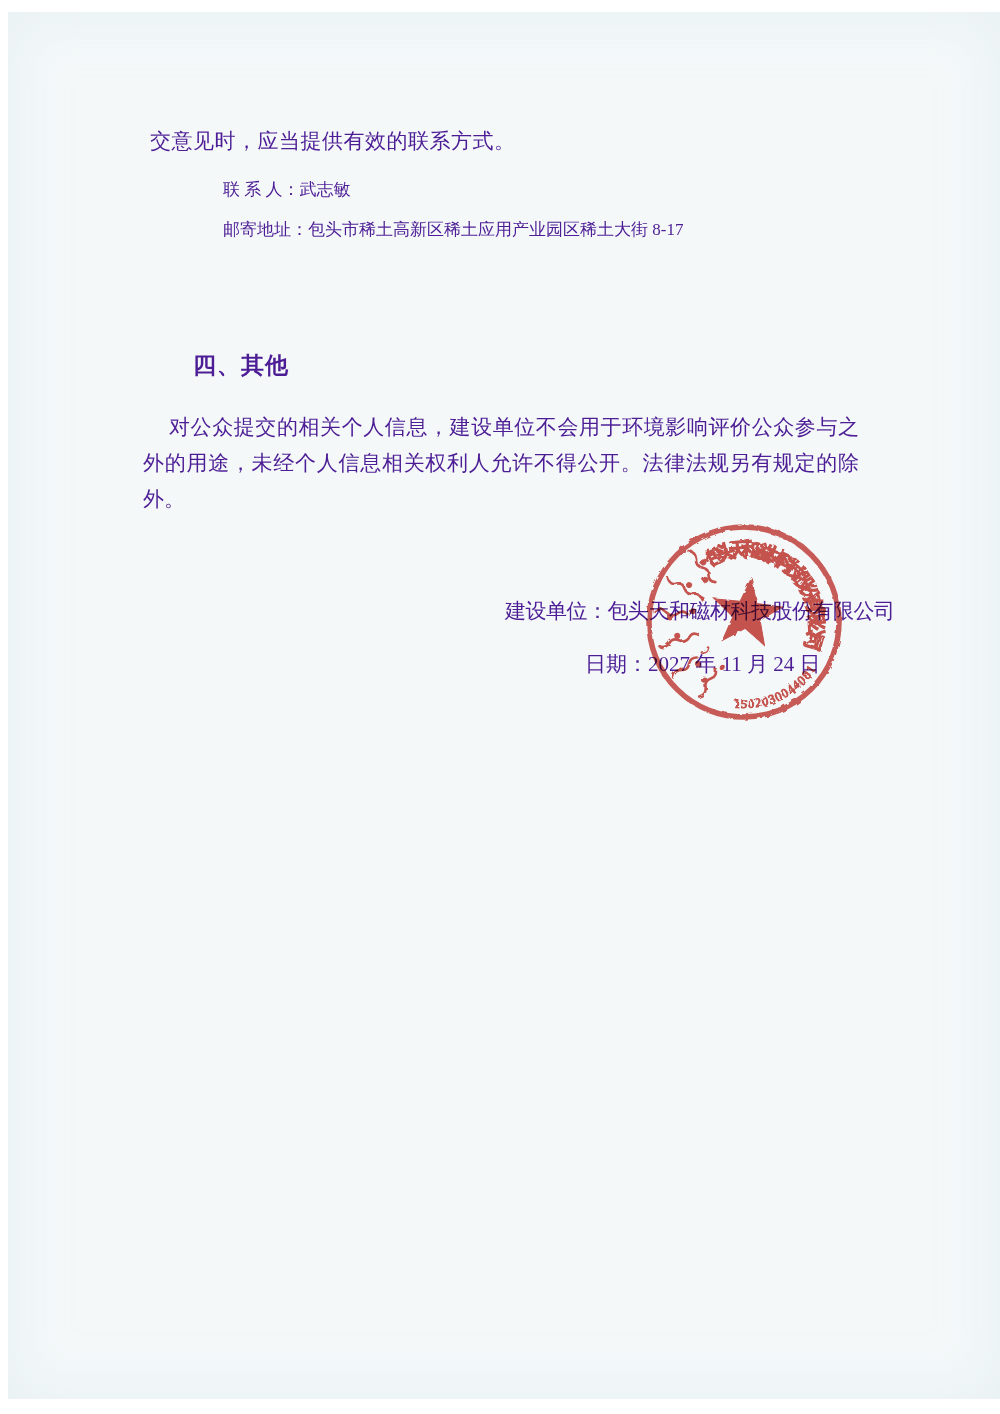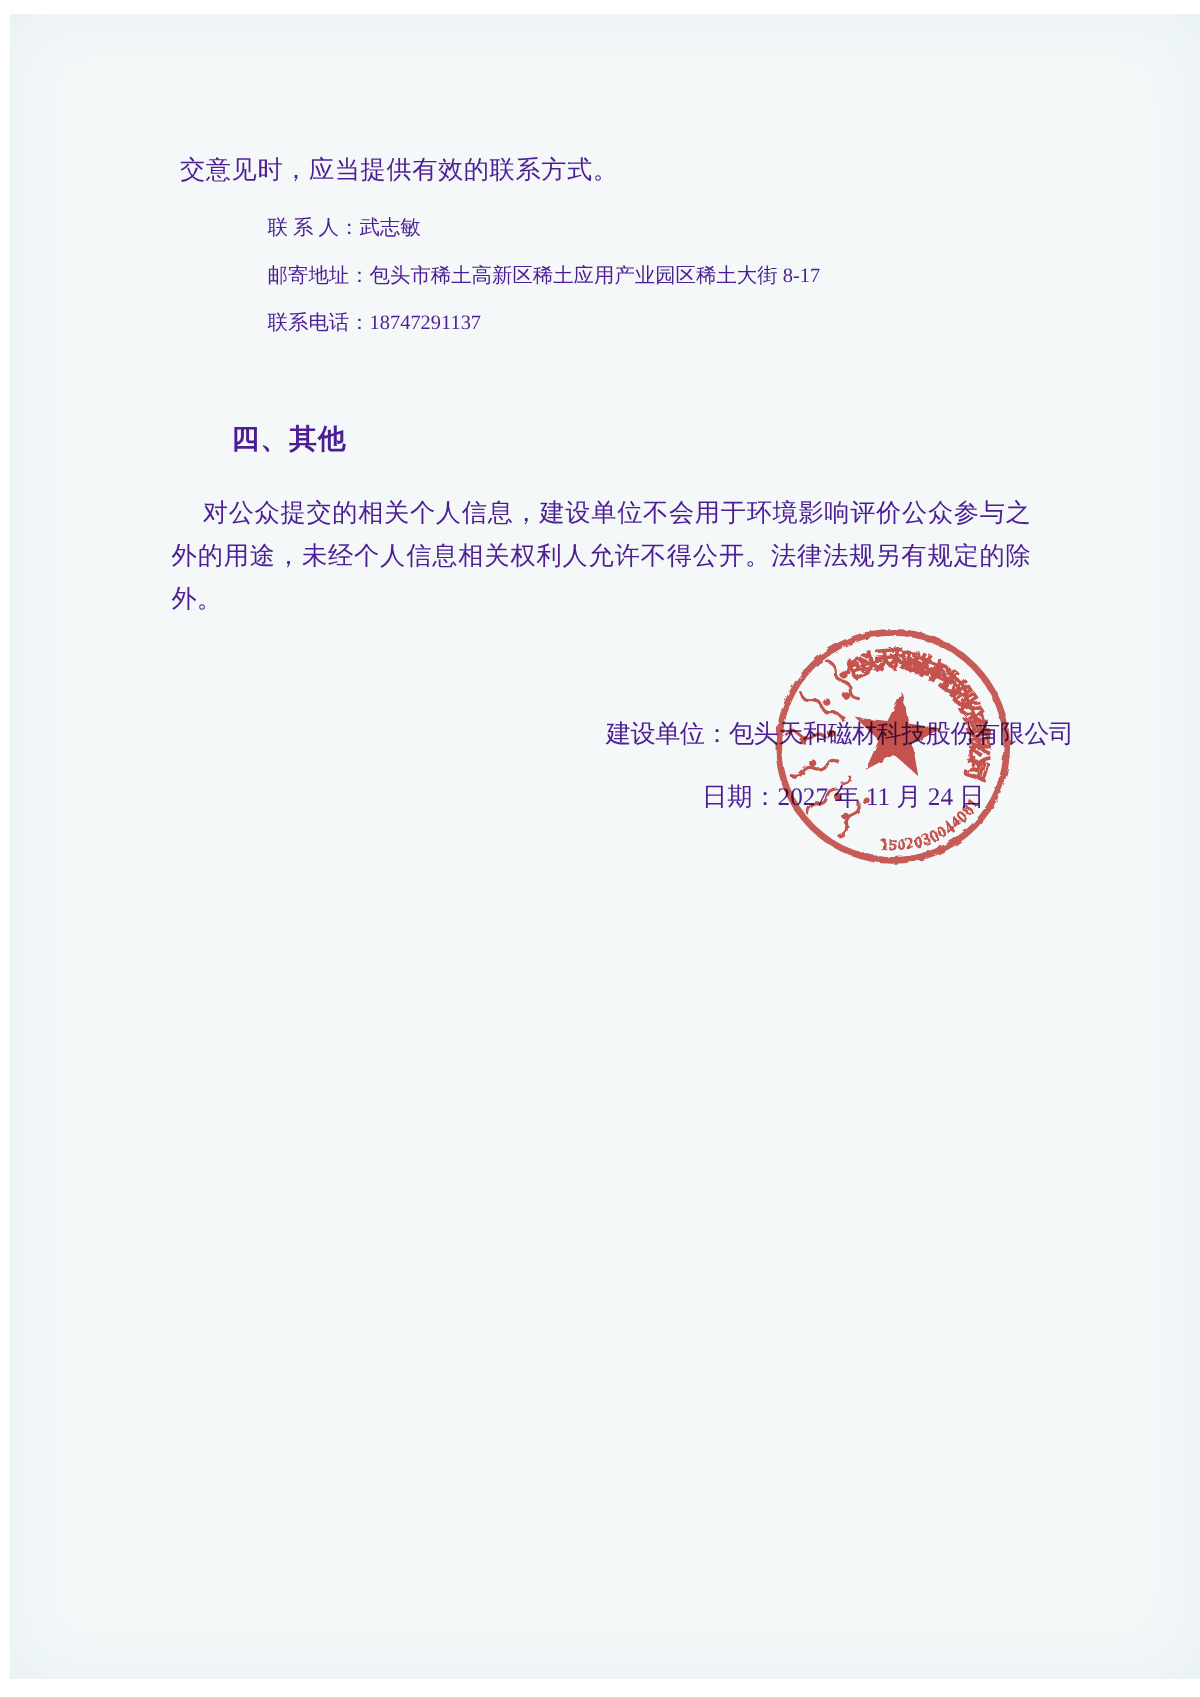--- a/index.html
+++ b/index.html
@@ -34,21 +34,20 @@
 </head>
 <body>
 
 <div class="paper"></div>
 
 <div class="txt intro-line">交意见时，应当提供有效的联系方式。</div>
 
 <div class="txt contact">
   <div>联 系 人：武志敏</div>
   <div>邮寄地址：包头市稀土高新区稀土应用产业园区稀土大街 8-17</div>
-  <div>联系电话：18747291137</div>
 </div>
 
 <div class="txt section-heading">四、其他</div>
 
 <div class="body-para">对公众提交的相关个人信息，建设单位不会用于环境影响评价公众参与之外的用途，未经个人信息相关权利人允许不得公开。法律法规另有规定的除外。</div>
 
 <div class="txt unit-line">建设单位：包头天和磁材科技股份有限公司</div>
 
 <div class="txt date-line">日期：2027 年 11 月 24 日</div>
 

